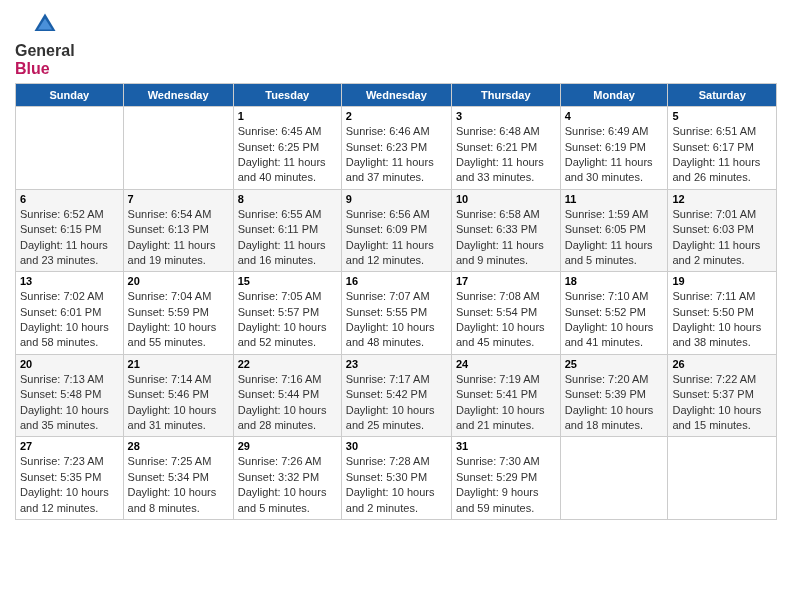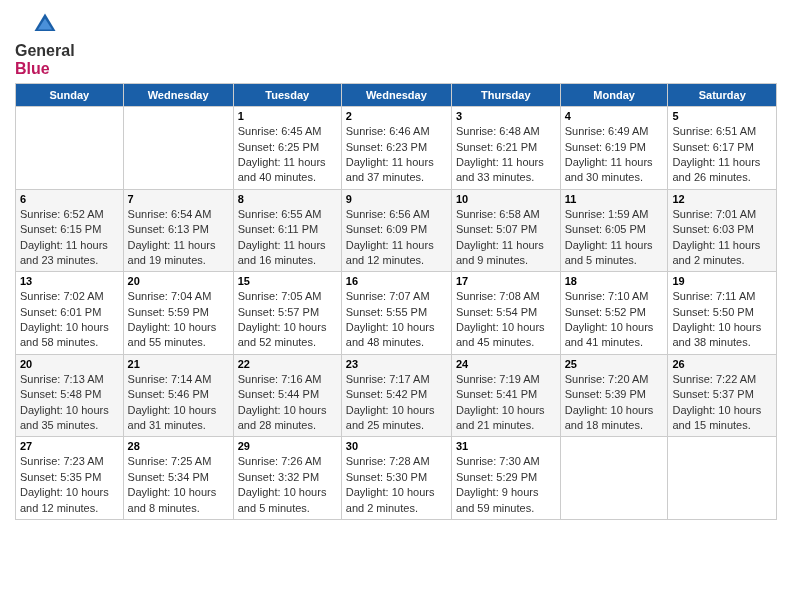--- a/index.html
+++ b/index.html
@@ -175,21 +175,21 @@
           </td>
           <td>
             <span class="day-num">9</span>
             <div class="day-info">Sunrise: 6:56 AM
 Sunset: 6:09 PM
 Daylight: 11 hours and 12 minutes.</div>
           </td>
           <td>
             <span class="day-num">10</span>
             <div class="day-info">Sunrise: 6:58 AM
-Sunset: 5:07 PM
+Sunset: 6:33 PM
 Daylight: 11 hours and 9 minutes.</div>
           </td>
           <td>
             <span class="day-num">11</span>
             <div class="day-info">Sunrise: 1:59 AM
 Sunset: 6:05 PM
 Daylight: 11 hours and 5 minutes.</div>
           </td>
           <td>
             <span class="day-num">12</span>

